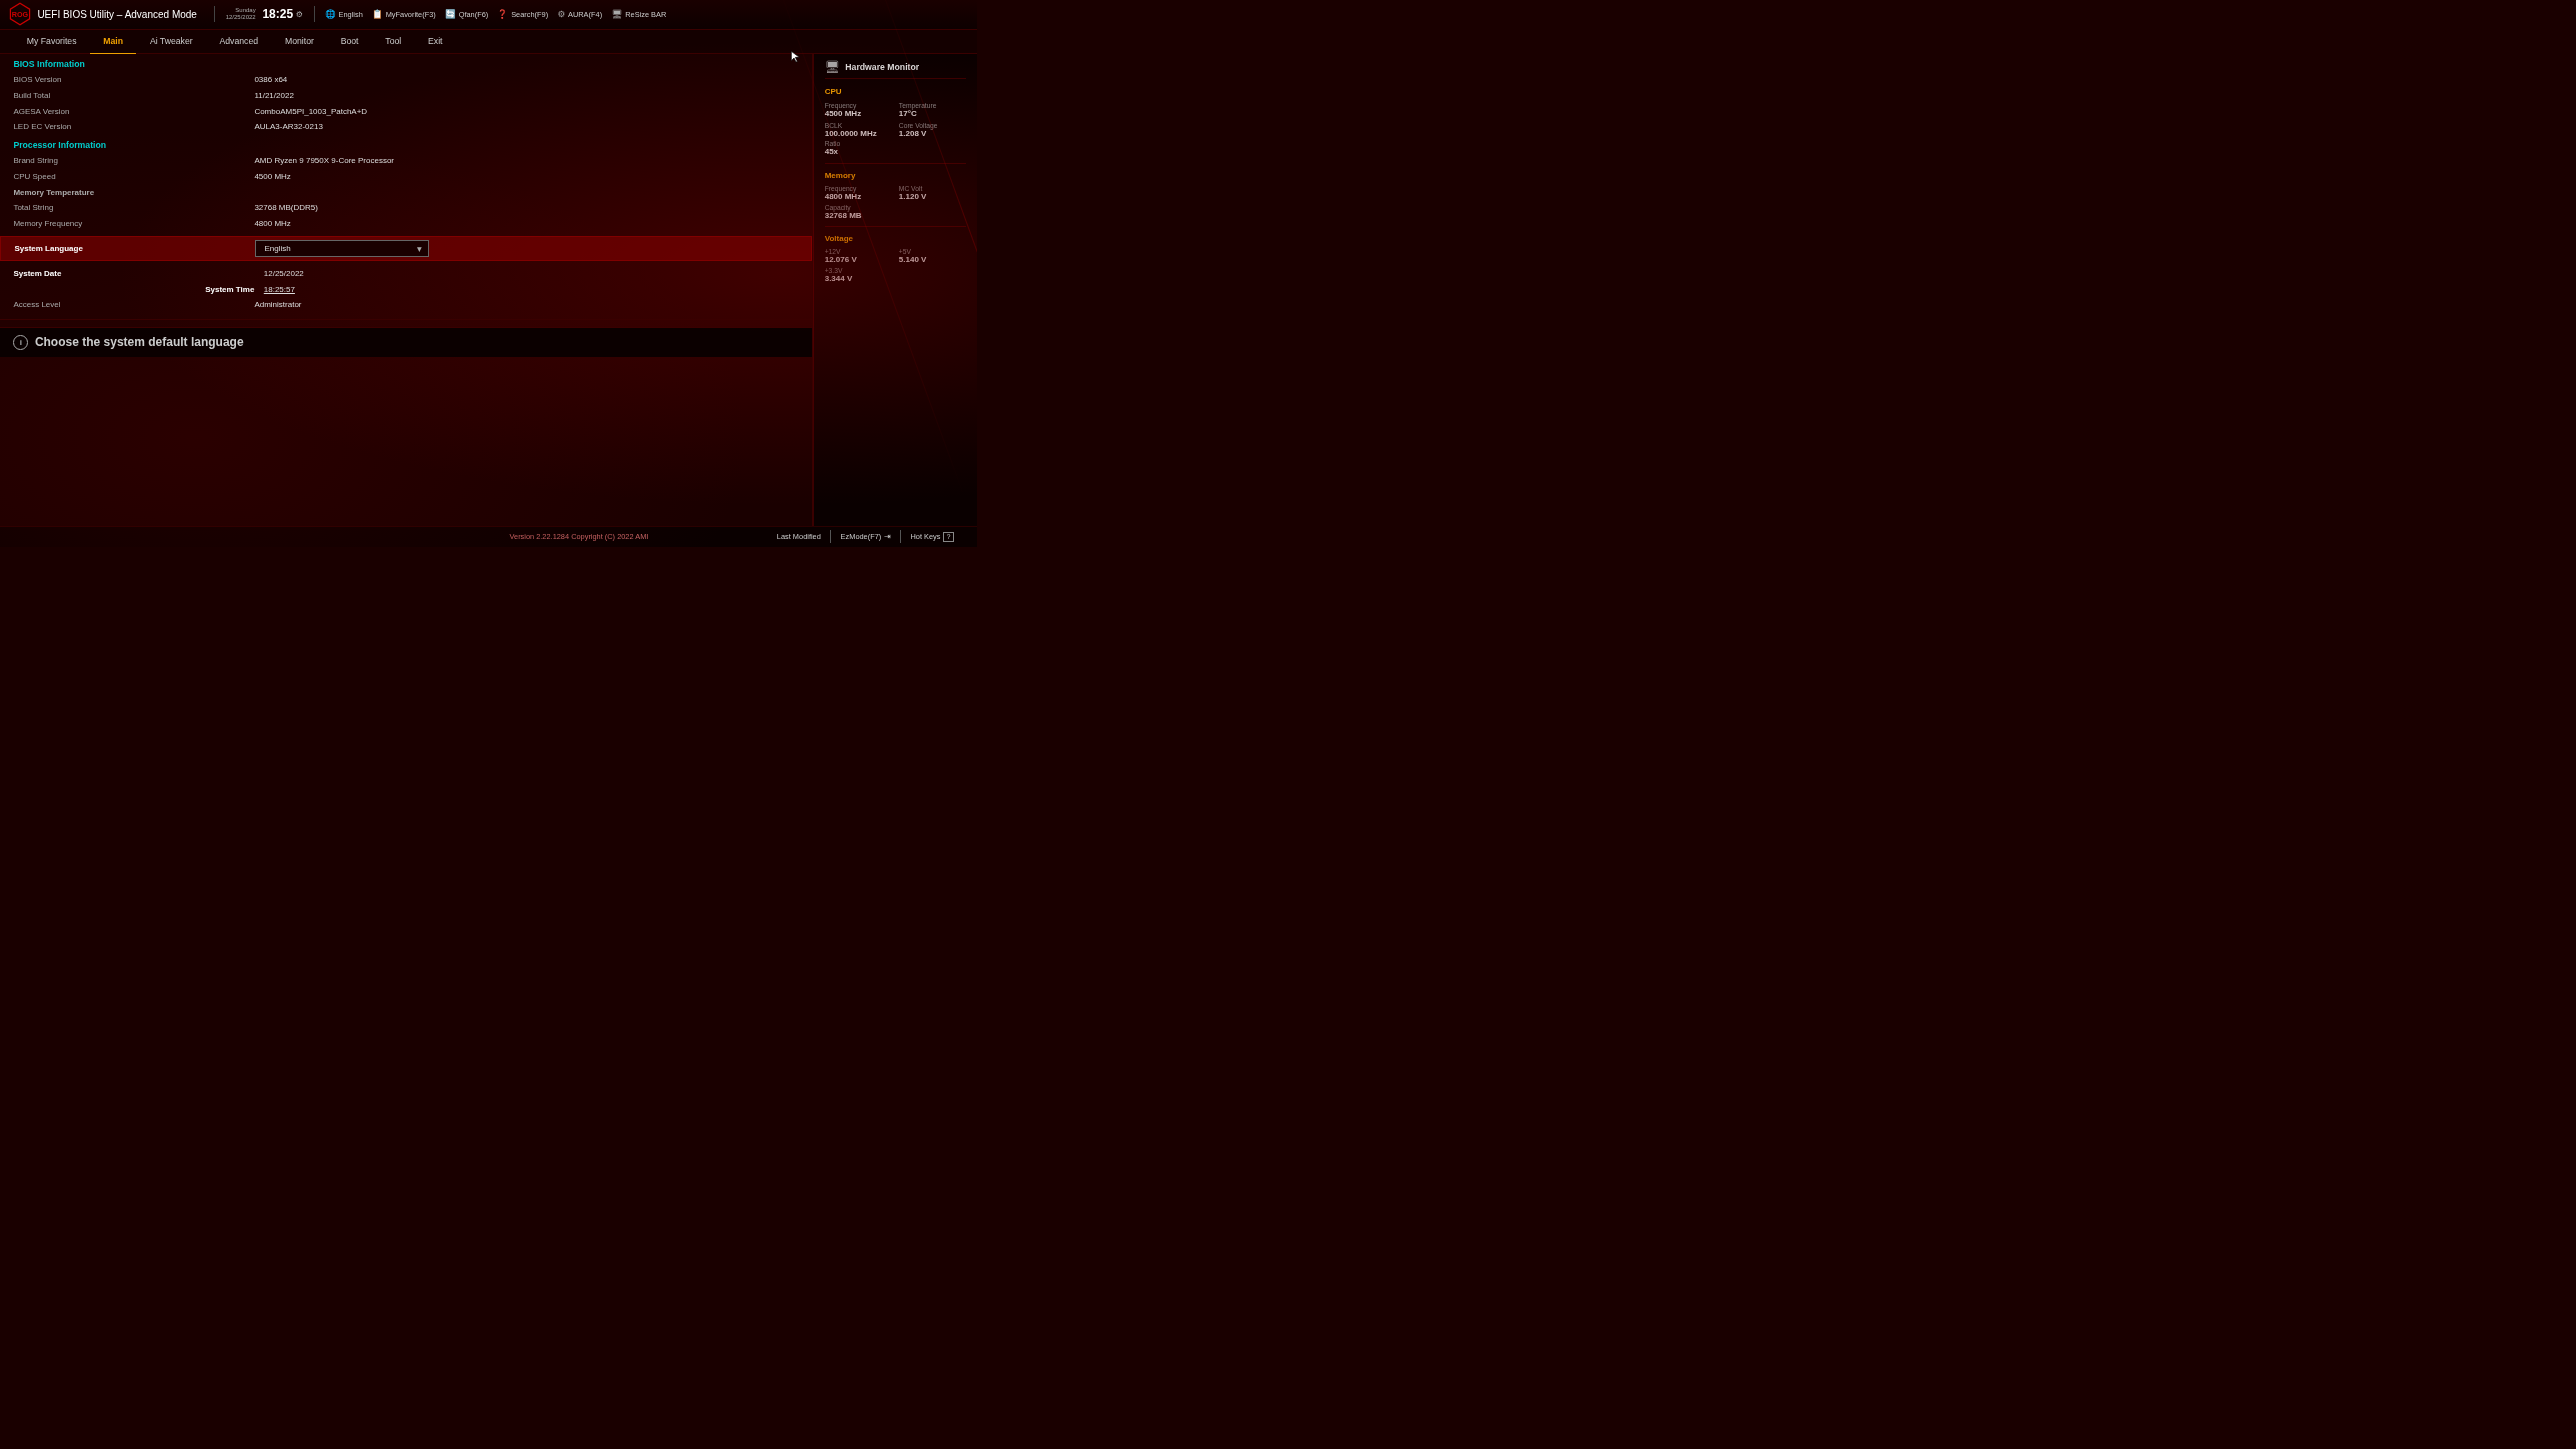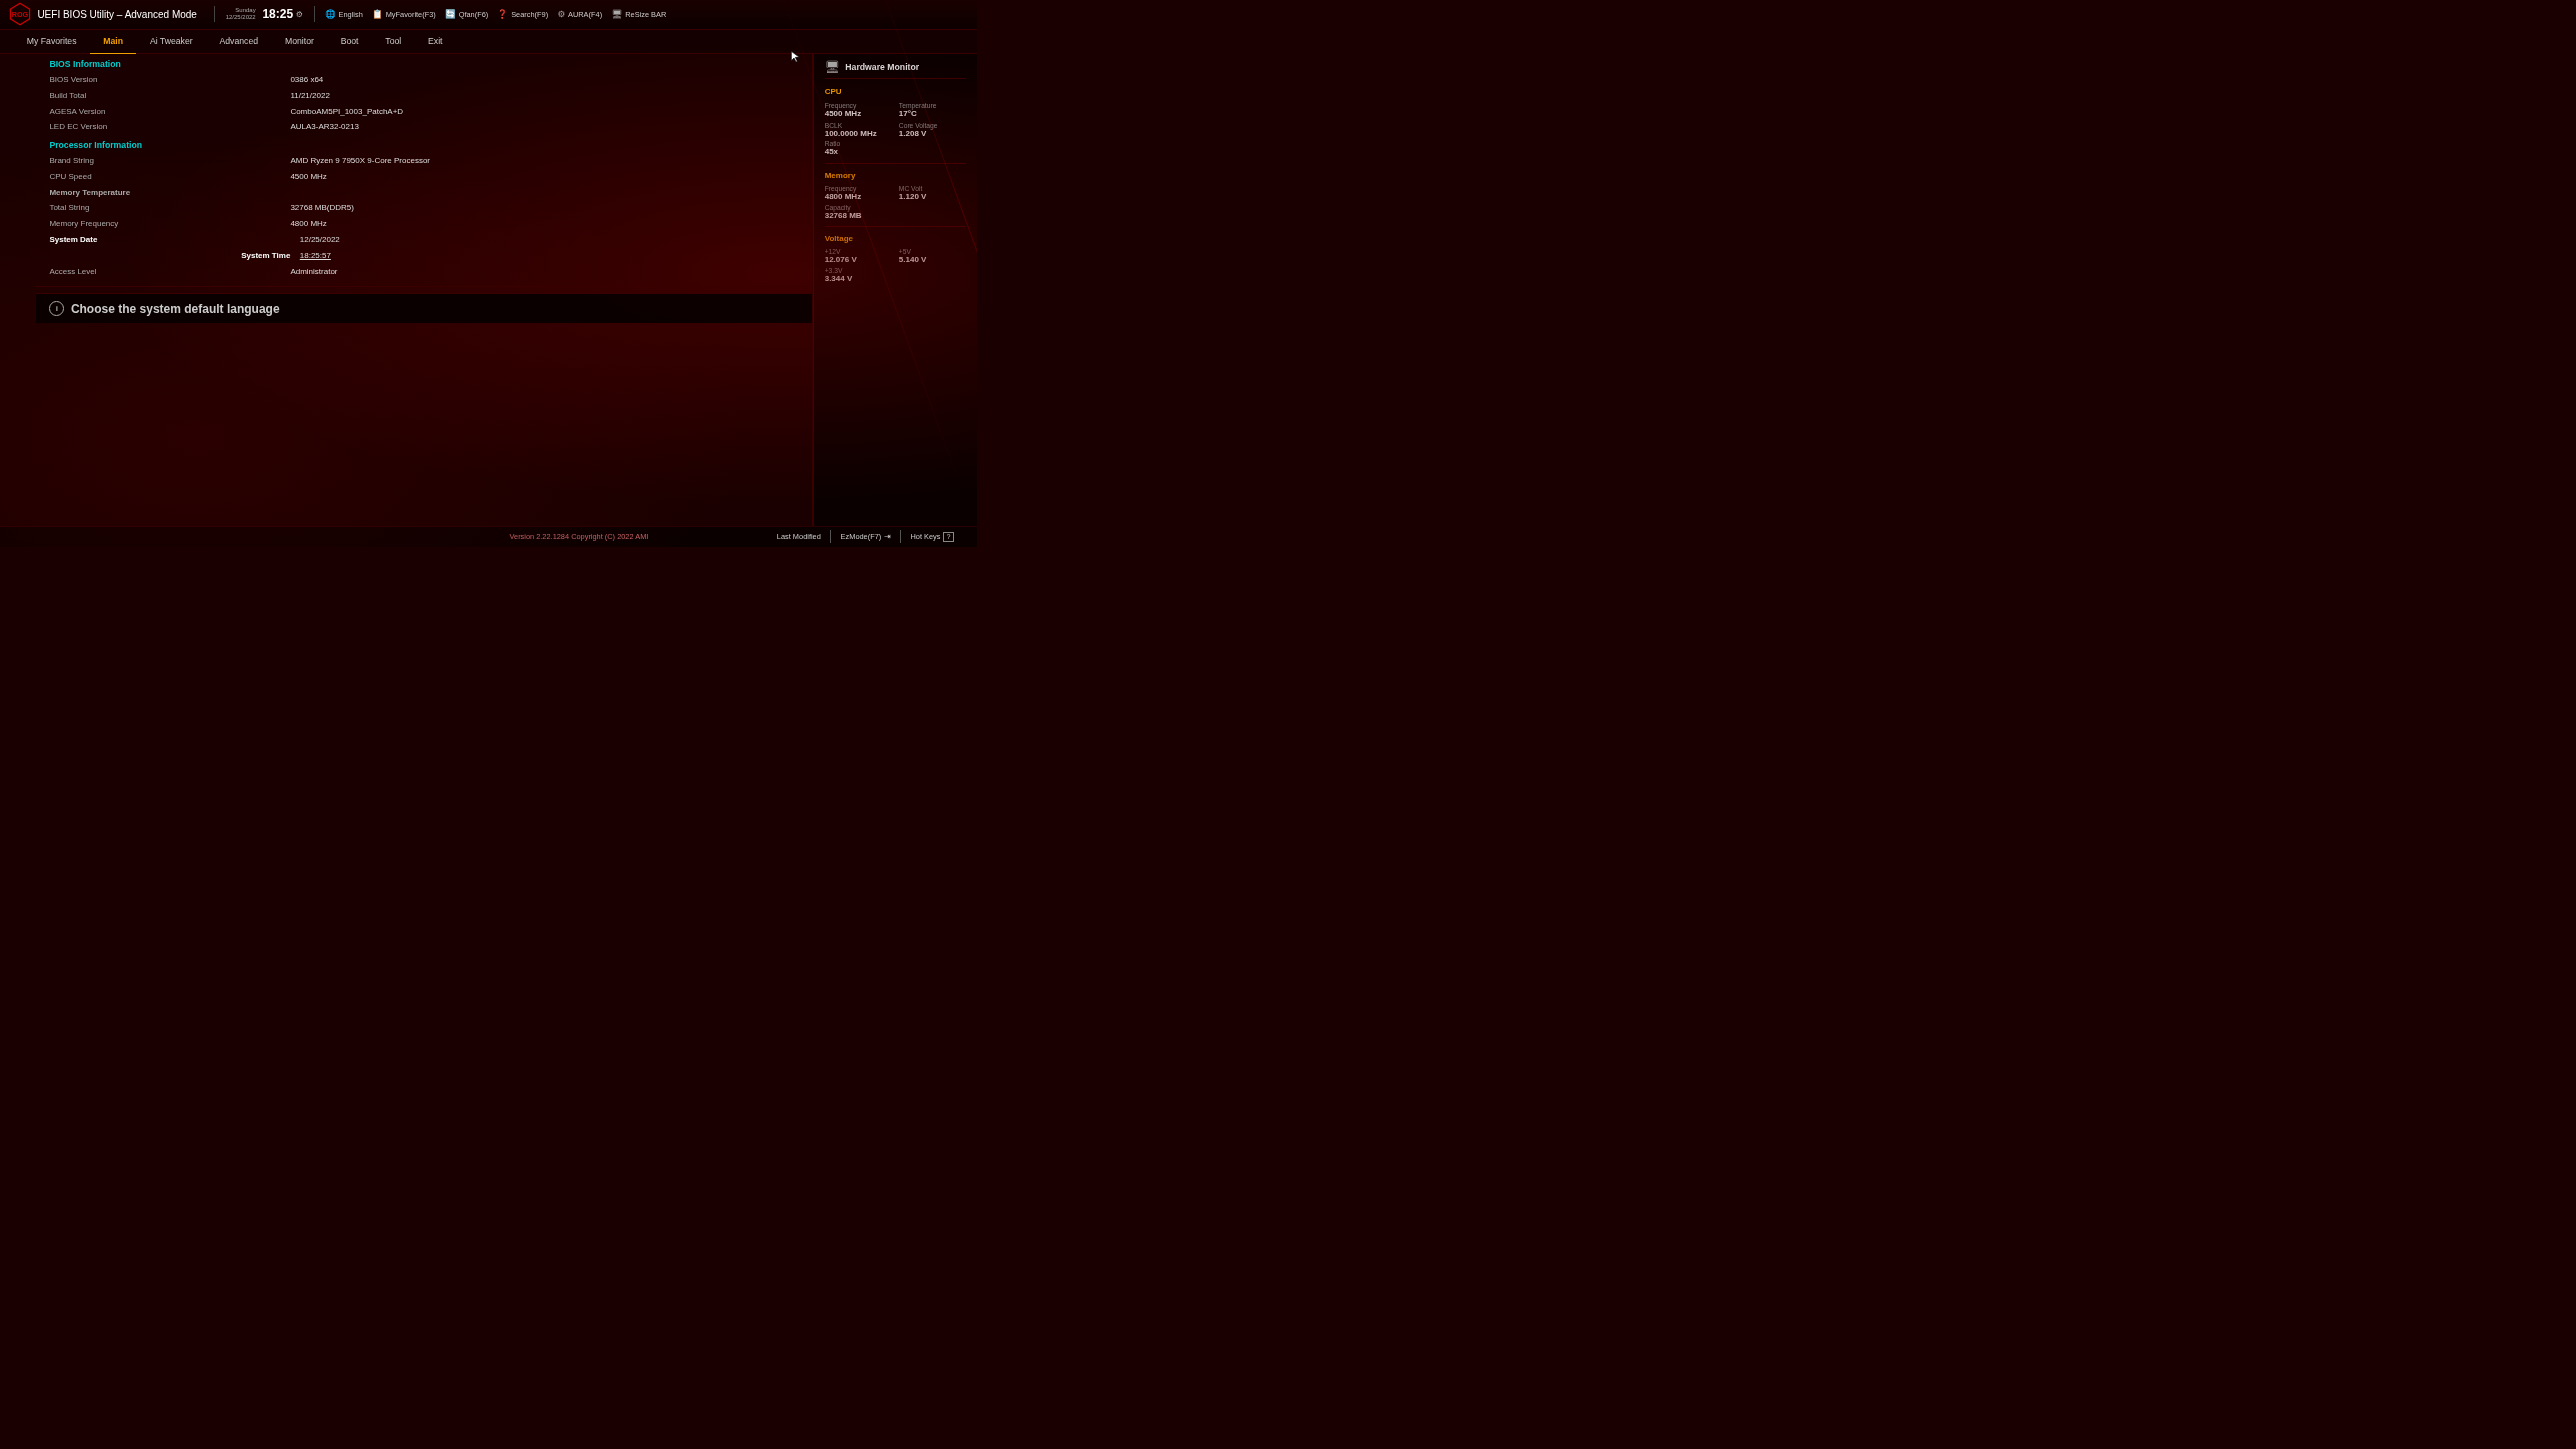--- a/index.html
+++ b/index.html
@@ -176,21 +176,20 @@
       color: #f0a000;
       border-bottom: 1.3px solid #f0a000;
       font-weight: bold;
     }
 
     
     .content-area {
       display: flex;
       flex: 1;
       overflow: hidden;
-      padding-left: 36px;
     }
 
     
     .main-panel {
       flex: 1;
       overflow-y: auto;
       padding: 0;
       background: transparent;
       border-right: 0.7px solid #3a0000;
     }
@@ -538,20 +537,27 @@
 
       <div class="info-row">
         <span class="info-label">Total String</span>
         <span class="info-value">32768 MB(DDR5)</span>
       </div>
       <div class="info-row">
         <span class="info-label">Memory Frequency</span>
         <span class="info-value">4800 MHz</span>
       </div>
 
+      <div class="info-row selected" style="margin: 4px 0;">
+        <span class="info-label" style="color:#fff; font-weight:bold;">System Language</span>
+        <div class="dropdown-value">
+          <span>English</span>
+          <span class="dropdown-arrow">▾</span>
+        </div>
+      </div>
 
       <div class="info-row">
         <span class="info-label" style="color:#fff; font-weight:bold;">System Date</span>
         <span class="info-value" style="padding-left:9.4px;">12/25/2022</span>
       </div>
 
       <div class="info-row">
         <span class="info-label" style="color:#fff; font-weight:bold;text-align:right;">System Time</span>
         <span class="info-value" style="padding-left:9.4px;text-decoration:underline;">18:25:57</span>
       </div>

